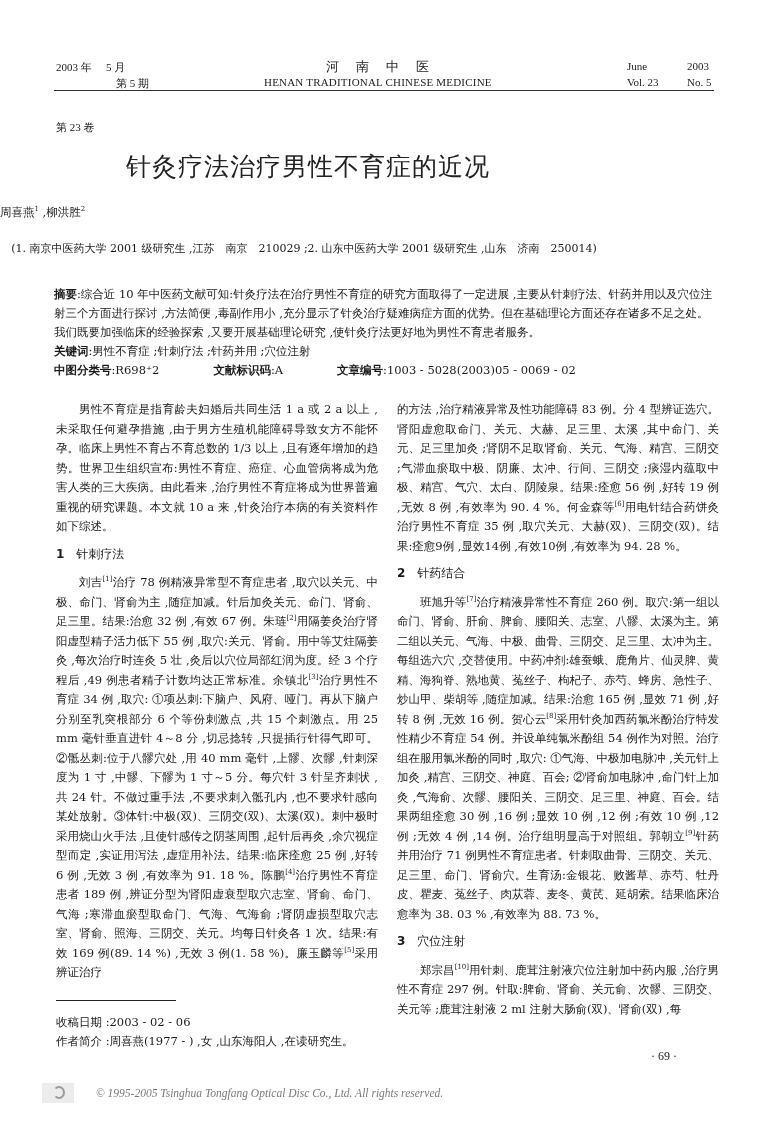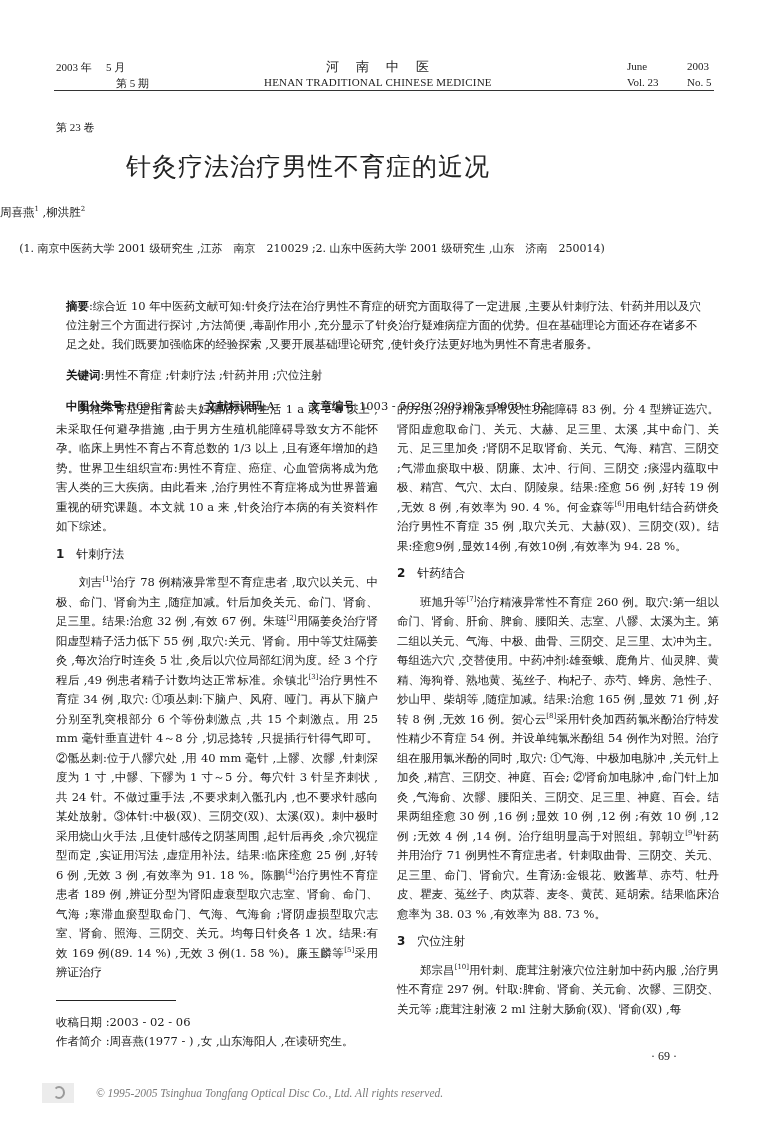--- a/index.html
+++ b/index.html
@@ -4,24 +4,24 @@
 <style>
   html, body { margin: 0; padding: 0; background: #ffffff; }
   body { width: 768px; height: 1122px; position: relative; overflow: hidden;
          font-family: "DejaVu Serif", "Liberation Serif", serif; color: #1a1a1a; }
   .abs { position: absolute; }
   .hdr { font-size: 11px; color: #222; font-family: "Liberation Serif", serif; white-space: nowrap; }
   .hdr-line { position: absolute; left: 54px; width: 660px; height: 1px; background: #333; top: 90px; }
   .title { left: 0; width: 616px; top: 150px; text-align: center; font-size: 25px; letter-spacing: 1px; color: #222; }
   .authors { left: 0; width: 768px; top: 205px; font-size: 11.5px; }
   .authors sup { font-size: 7px; }
-  .affil { left: 0; width: 608px; top: 241px; text-align: center; font-size: 11px; margin-left: 8px; }
+  .affil { left: 0; width: 608px; top: 241px; text-align: center; font-size: 11px; }
   .abstract { left: 54px; width: 662px; top: 285px; font-size: 11.5px; line-height: 19px; }
-  .abstract p { margin: 12px; }
-  .meta-line { display: flex; gap: 34px; }
+  .abstract p { margin: 0; }
+  .meta-line { display: flex; gap: 54px; }
   .col { position: absolute; width: 322px; font-size: 11.5px; line-height: 19.5px; text-align: justify; }
   .col p { margin: 0; text-indent: 2em; }
   .col sup { font-size: 7px; vertical-align: super; line-height: 0; }
   .col h2 { margin: 8px 0 9px 0; font-size: 12px; font-weight: normal; font-family: "DejaVu Sans", "Liberation Sans", sans-serif; }
   .col h2 .num { font-weight: bold; margin-right: 12px; }
   .left-col { left: 56px; top: 400px; }
   .right-col { left: 397px; top: 400px; }
   .fn-rule { position: absolute; left: 56px; top: 1000px; width: 120px; height: 1px; background: #222; }
   .footnotes { position: absolute; left: 56px; top: 1013px; font-size: 11.5px; line-height: 19px; }
   .footnotes p { margin: 0; }

